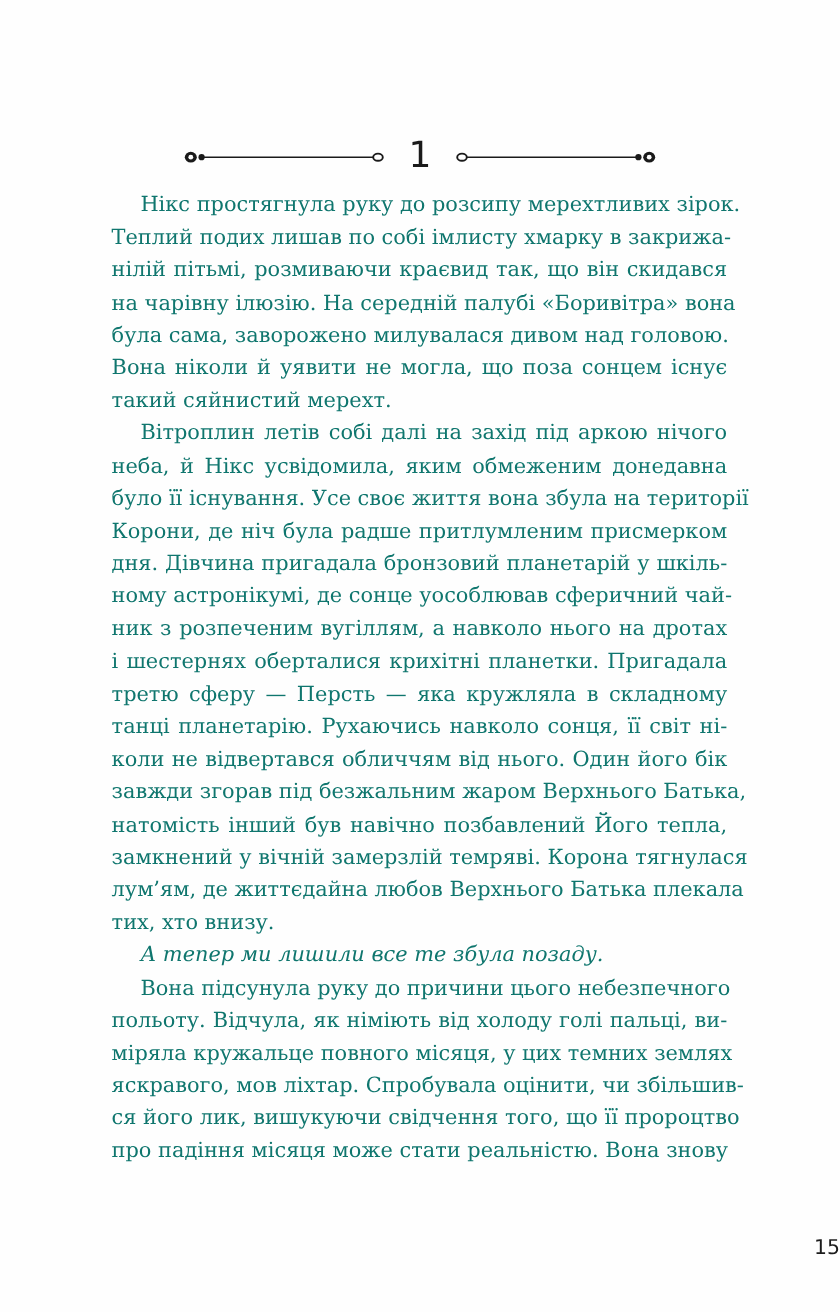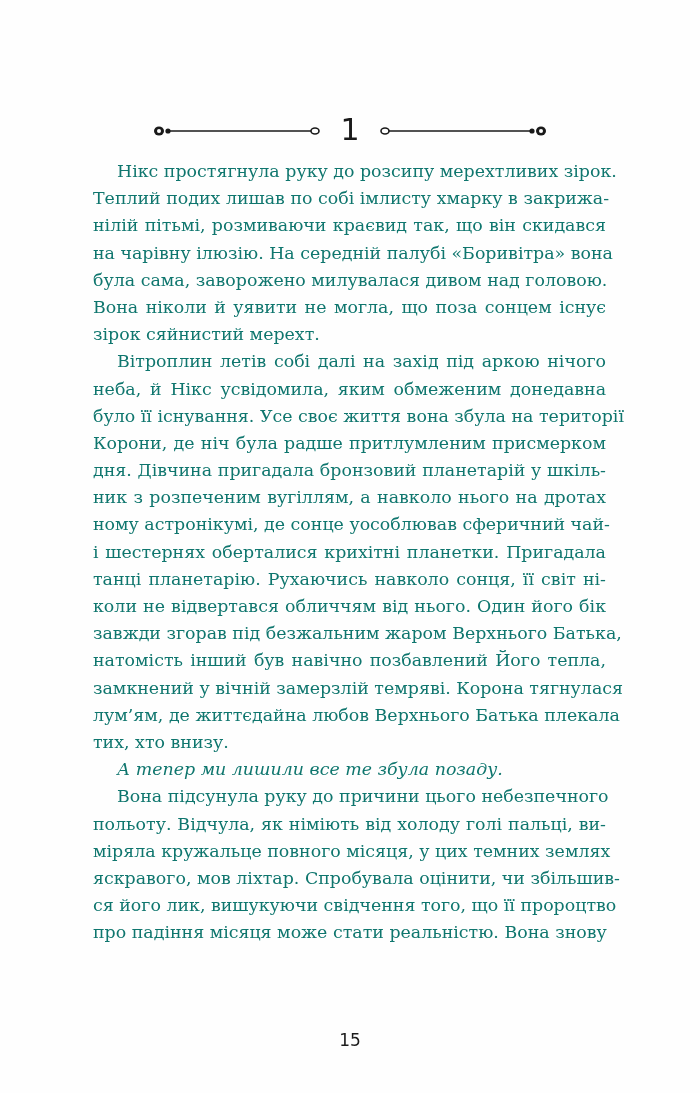--- a/index.html
+++ b/index.html
@@ -25,21 +25,21 @@
       line-height: 27.2px;
     }
     .line {
       display: block; white-space: nowrap; text-align: justify;
       text-align-last: justify; height: 27.2px; overflow: visible;
     }
     .line.last { text-align-last: left; }
     .line.indent { padding-left: 24px; }
     .line.it { font-style: italic; }
     .page-num {
-      position: absolute; left: 0; width: 700px; top: 1030px; text-align: center;
+      position: absolute; left: 0; width: 700px; top: 1030px; text-align: right;
       font-family: "DejaVu Sans", sans-serif; font-size: 17px; color: #1c1c1c;
     }
   </style>
 </head>
 <body>
 
 <div class="page">
 
   <div class="chapter-head">
     <svg class="orn orn-left" viewBox="0 0 175 34">
@@ -60,31 +60,32 @@
   </div>
 
   <div class="text" id="body-text">
       <div>
         <span class="line indent">Нікс простягнула руку до розсипу мерехтливих зірок.</span>
         <span class="line">Теплий подих лишав по собі імлисту хмарку в закрижа-</span>
         <span class="line">нілій пітьмі, розмиваючи краєвид так, що він скидався</span>
         <span class="line">на чарівну ілюзію. На середній палубі «Боривітра» вона</span>
         <span class="line">була сама, заворожено милувалася дивом над головою.</span>
         <span class="line">Вона ніколи й уявити не могла, що поза сонцем існує</span>
-        <span class="line last">зірок сяйнистий мерехт.</span>
+        <span class="line last">такий сяйнистий мерехт.</span>
       </div>
       <div>
         <span class="line indent">Вітроплин летів собі далі на захід під аркою нічого</span>
         <span class="line">неба, й Нікс усвідомила, яким обмеженим донедавна</span>
         <span class="line">було її існування. Усе своє життя вона збула на території</span>
         <span class="line">Корони, де ніч була радше притлумленим присмерком</span>
         <span class="line">дня. Дівчина пригадала бронзовий планетарій у шкіль-</span>
+        <span class="line">ному астронікумі, де сонце уособлював сферичний чай-</span>
         <span class="line">ник з розпеченим вугіллям, а навколо нього на дротах</span>
-        <span class="line">ному астронікумі, де сонце уособлював сферичний чай-</span>
         <span class="line">і шестернях оберталися крихітні планетки. Пригадала</span>
+        <span class="line">третю сферу — Персть — яка кружляла в складному</span>
         <span class="line">танці планетарію. Рухаючись навколо сонця, її світ ні-</span>
         <span class="line">коли не відвертався обличчям від нього. Один його бік</span>
         <span class="line">завжди згорав під безжальним жаром Верхнього Батька,</span>
         <span class="line">натомість інший був навічно позбавлений Його тепла,</span>
         <span class="line">замкнений у вічній замерзлій темряві. Корона тягнулася</span>
         <span class="line">лум’ям, де життєдайна любов Верхнього Батька плекала</span>
         <span class="line last">тих, хто внизу.</span>
       </div>
       <div>
         <span class="line indent it last">А тепер ми лишили все те збула позаду.</span>

